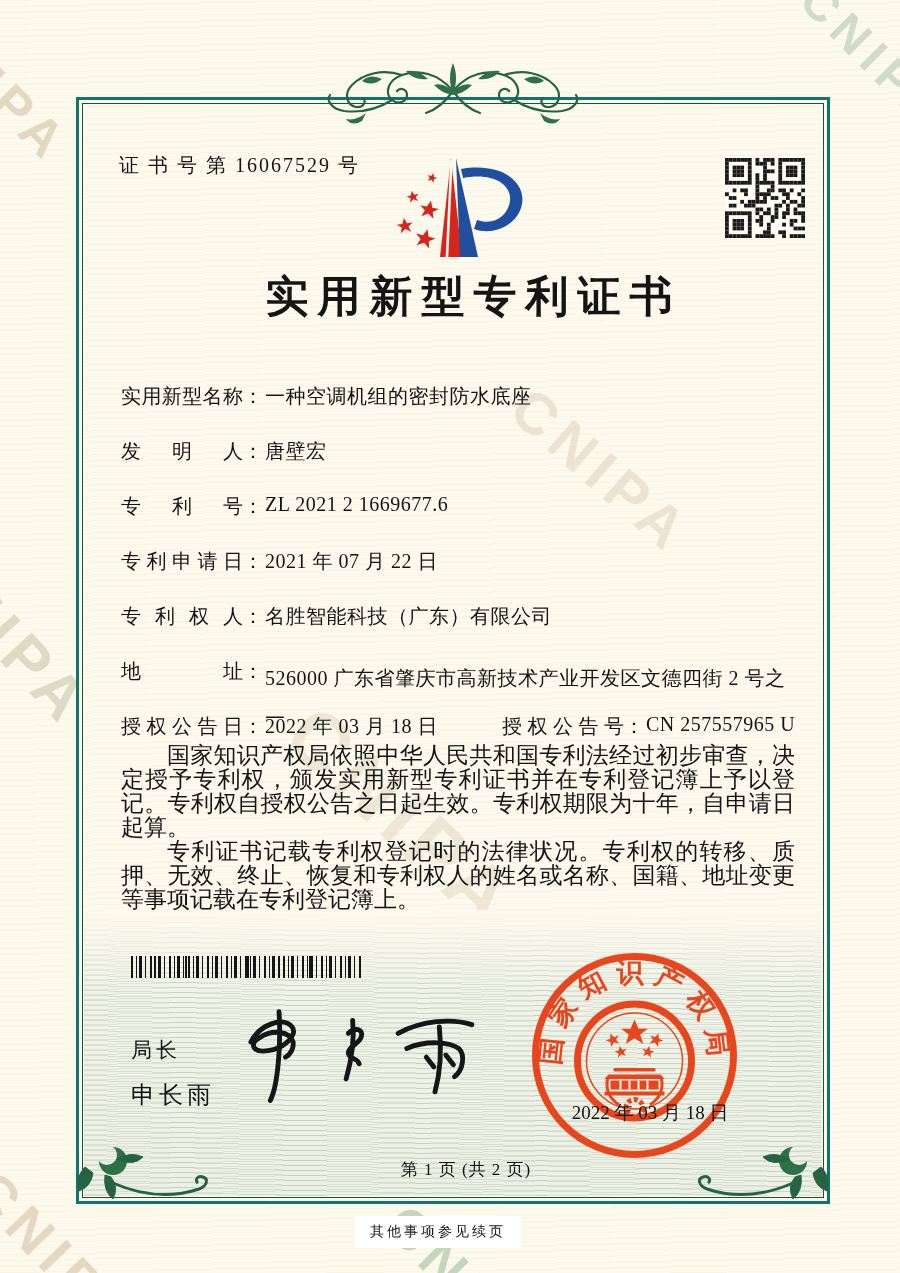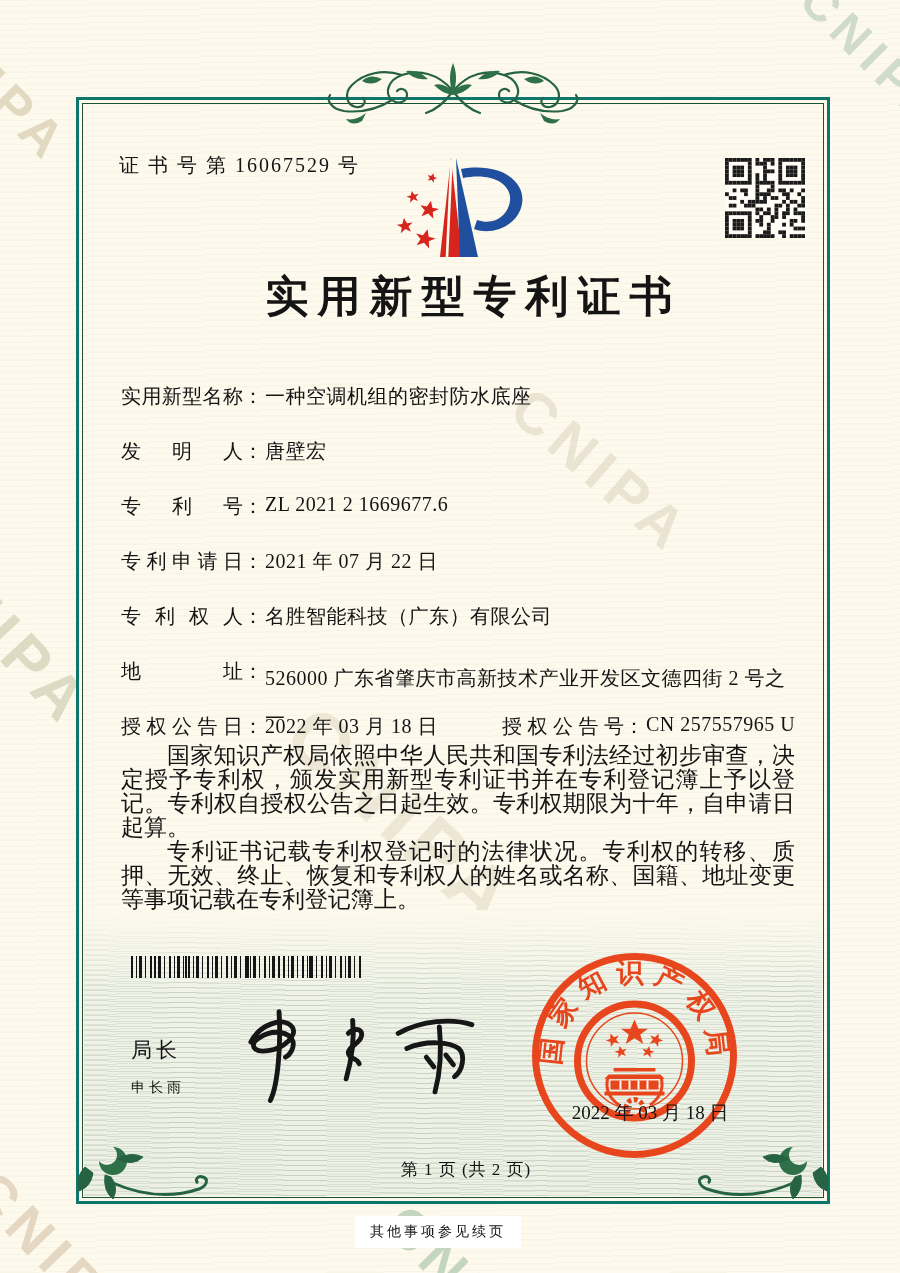--- a/index.html
+++ b/index.html
@@ -69,21 +69,21 @@
   .body-text{position:absolute;left:42px;top:644px;width:674px;font-size:23px;line-height:24px;text-align:justify;z-index:3;}
   .body-text p{margin:0;text-indent:2em;}
   
   .barcode{
     position:absolute;left:52px;top:856px;width:232px;height:22px;z-index:3;
     background:
       repeating-linear-gradient(90deg,transparent 0 23px,#151515 23px 25px,transparent 25px 31px),
       repeating-linear-gradient(90deg,#151515 0 2px,transparent 2px 5px,#151515 5px 6px,transparent 6px 8px,#151515 8px 11px,transparent 11px 14px,#151515 14px 15px,transparent 15px 19px);
   }
   .sig-title{position:absolute;left:52px;top:936px;font-size:21px;letter-spacing:4px;z-index:3;}
-  .sig-name{position:absolute;left:52px;top:979px;font-size:14px;letter-spacing:4px;z-index:3;}
+  .sig-name{position:absolute;left:52px;top:979px;font-size:24px;letter-spacing:4px;z-index:3;}
   .signature{position:absolute;left:148px;top:900px;z-index:4;}
   .seal{position:absolute;left:448px;top:848px;z-index:3;}
   .seal-date{position:absolute;left:486px;top:1000px;width:170px;text-align:center;font-size:19px;z-index:4;}
   .pagination{position:absolute;left:0;width:100%;top:1058px;text-align:center;font-size:17px;letter-spacing:1px;z-index:3;margin-left:13px;}
   
   .footer-note{
     position:absolute;left:355px;top:1216px;background:#ffffff;
     padding:7px 15px;font-size:14px;letter-spacing:3px;z-index:2;
   }
 </style>

